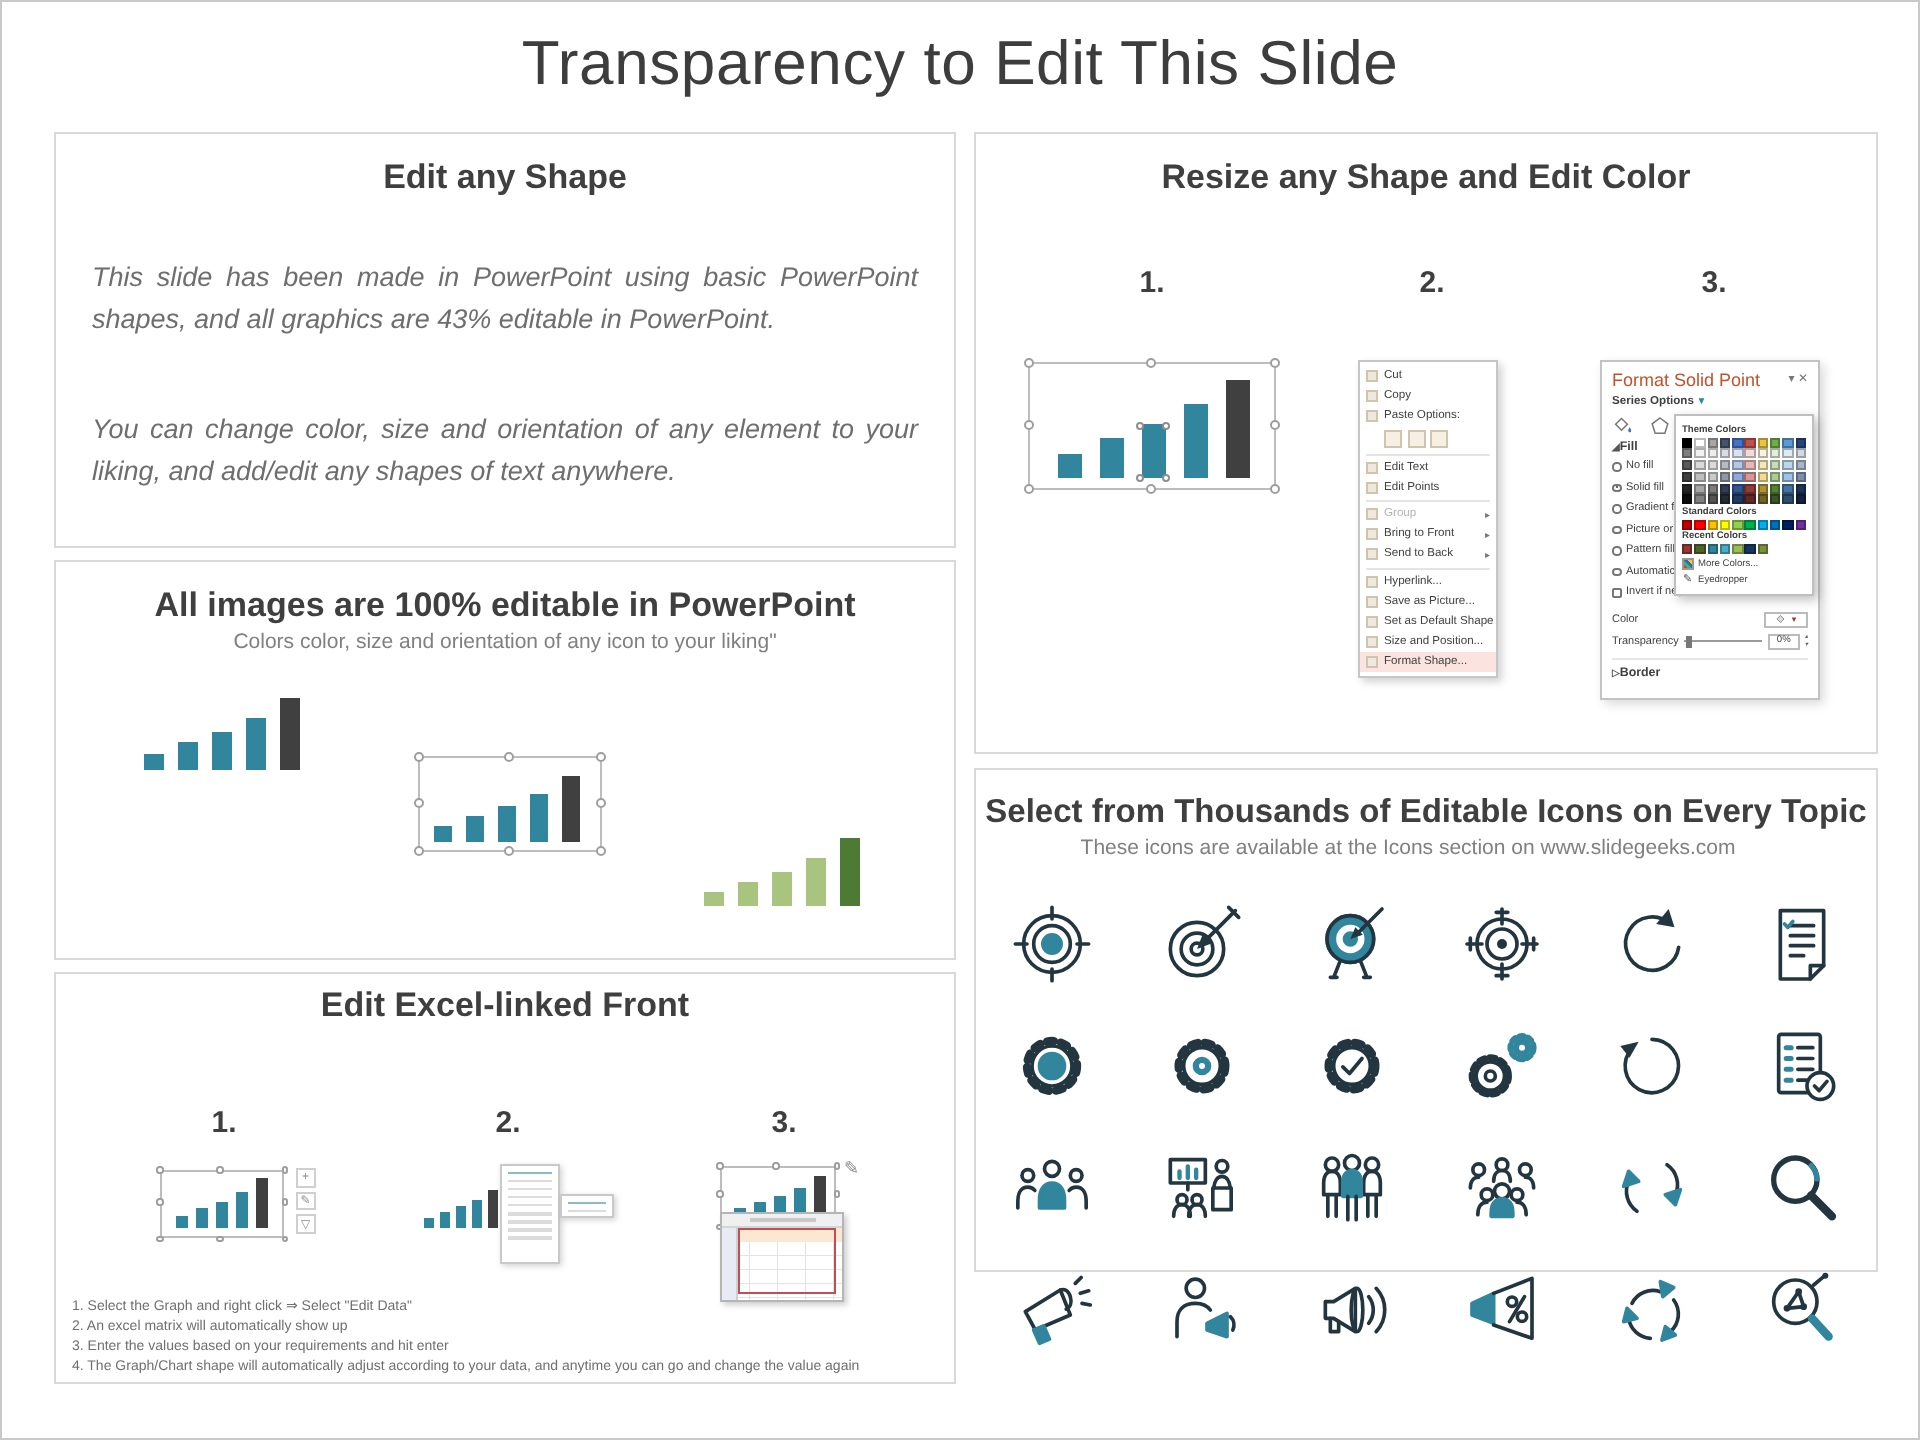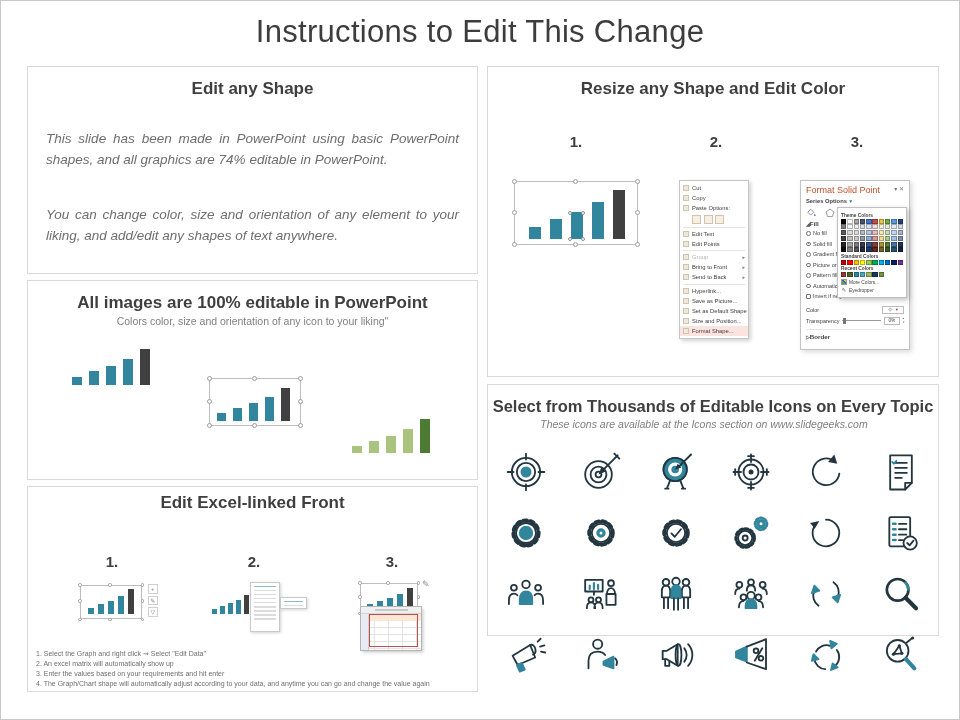--- a/index.html
+++ b/index.html
@@ -92,25 +92,25 @@
   .cell svg .f{fill:#233640;stroke:none}
   .cell svg .wf{fill:#fff;stroke:none}
   .cell svg .teeth{stroke-width:5;stroke-dasharray:4.2 4.2}
   .cell svg .teeth2{stroke-width:4;stroke-dasharray:3.2 3.2}
   .cell svg .tteeth{stroke:#31859C;stroke-width:3.5;stroke-dasharray:2.6 2.6;fill:none}
 </style>
 </head>
 <body>
 
 <div class="slide-border"></div>
-<div class="main-title">Instructions to Edit This Change</div>
+<div class="main-title">Transparency to Edit This Slide</div>
 
 <div class="panel" style="left:27px;top:66px;width:451px;height:208px">
   <div class="ph" style="top:12px">Edit any Shape</div>
-  <div class="itpara" style="left:18px;right:18px;top:62px">This slide has been made in PowerPoint using basic PowerPoint shapes, and all graphics are 74% editable in PowerPoint.</div>
+  <div class="itpara" style="left:18px;right:18px;top:62px">This slide has been made in PowerPoint using basic PowerPoint shapes, and all graphics are 43% editable in PowerPoint.</div>
   <div class="itpara" style="left:18px;right:18px;top:138px">You can change color, size and orientation of any element to your liking, and add/edit any shapes of text anywhere.</div>
 </div>
 
 <div class="panel" style="left:487px;top:66px;width:452px;height:311px">
   <div class="ph" style="top:12px">Resize any Shape and Edit Color</div>
   <span class="stepnum" style="left:88px;top:66px">1.</span>
   <span class="stepnum" style="left:228px;top:66px">2.</span>
   <span class="stepnum" style="left:369px;top:66px">3.</span>
 
   <div class="sel-frame" style="left:26px;top:114px;width:124px;height:64px">
@@ -492,21 +492,21 @@
   <div class="instr" style="left:8px;top:162px;width:436px">
     <div>1. Select the Graph and right click ⇒ Select "Edit Data"</div>
     <div>2. An excel matrix will automatically show up</div>
     <div>3. Enter the values based on your requirements and hit enter</div>
     <div>4. The Graph/Chart shape will automatically adjust according to your data, and anytime you can go and change the value again</div>
   </div>
 </div>
 
 <div class="panel" style="left:487px;top:384px;width:452px;height:252px">
   <div class="ph" style="top:12px;font-size:16.5px">Select from Thousands of Editable Icons on Every Topic</div>
-  <div class="psub" style="left:0;right:18px;top:33px;font-style:italic">These icons are available at the Icons section on www.slidegeeks.com</div>
+  <div class="psub" style="left:0;right:18px;top:33px;">These icons are available at the Icons section on www.slidegeeks.com</div>
   <div class="icon-grid">
     <div class="cell">
         <svg viewBox="0 0 48 48">
           <circle cx="24" cy="24" r="17"></circle>
           <circle cx="24" cy="24" r="11"></circle>
           <circle class="tf" cx="24" cy="24" r="5.5"></circle>
           <path d="M24 2v7M24 39v7M2 24h7M39 24h7"></path>
         </svg>
       </div>
     <div class="cell">

